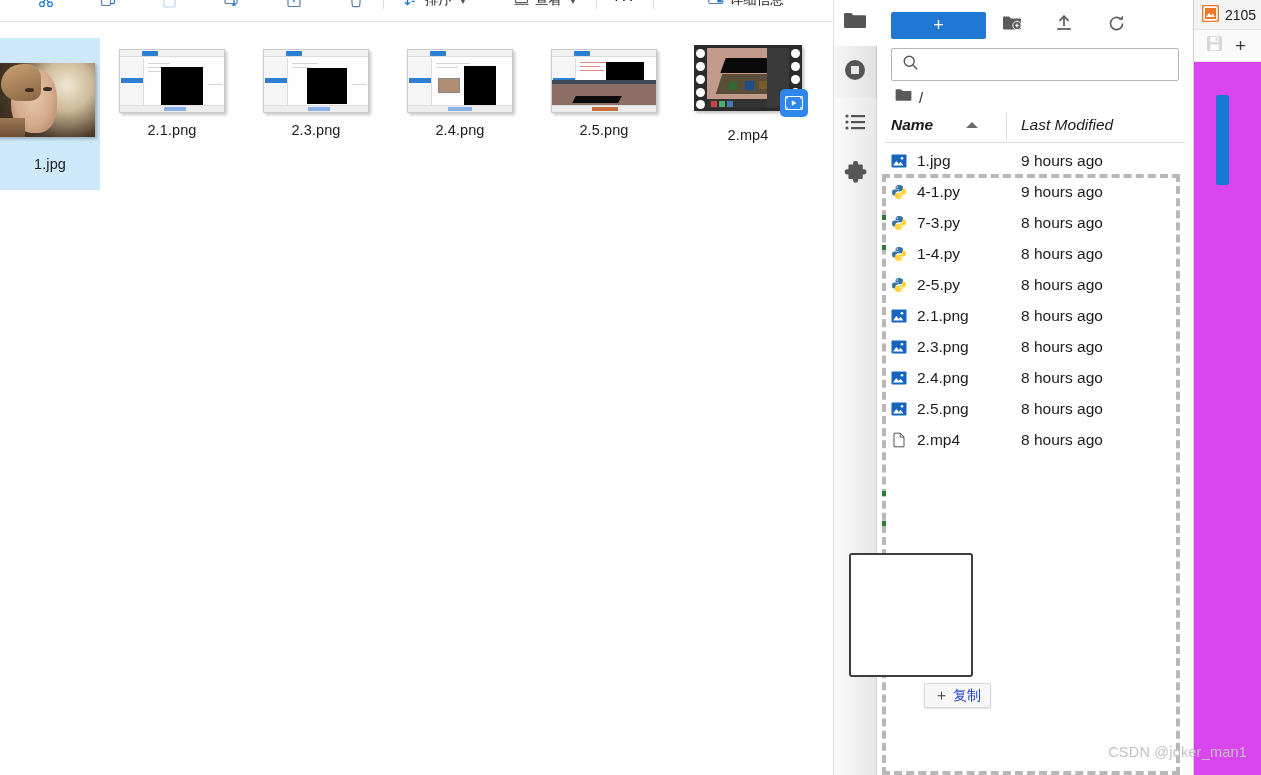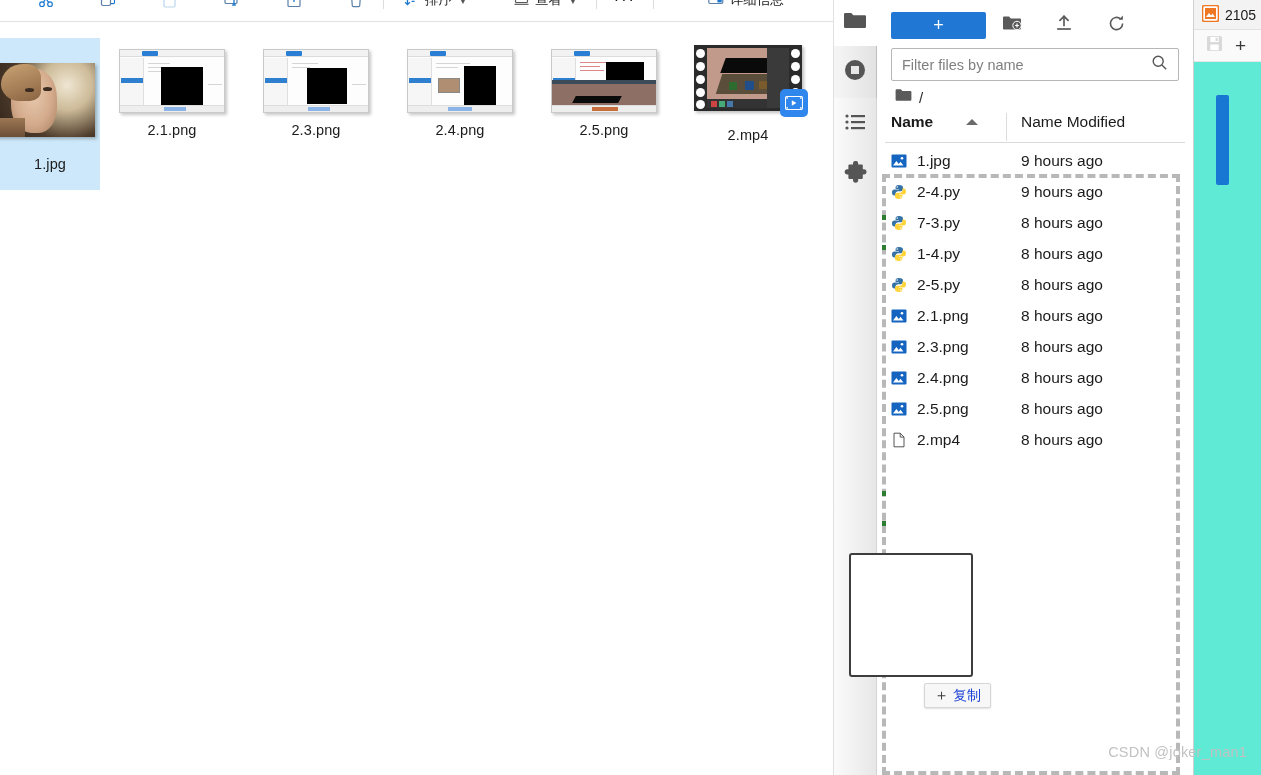--- a/index.html
+++ b/index.html
@@ -119,22 +119,22 @@
   }
   #jp-filter input {
     flex:1; border:0; outline:0; font-size:14.5px; color:#3a3a3a;
     font-family:"Liberation Sans", sans-serif; background:transparent;
   }
   #jp-filter input::placeholder { color:#808080; }
   #jp-breadcrumb { height:28px; display:flex; align-items:center; gap:7px; padding:4px 14px 0 18px; }
   #jp-breadcrumb .bc-slash { color:#2b2b2b; font-size:15px; }
 
   #jp-listhead {
-    display:flex; align-items:flex-start; height:30px; margin:4px 8px 0 8px;
-    border-bottom:1px solid #d9d9d9; font-size:15.5px; color:#1a1a1a;
+    display:flex; align-items:center; height:30px; margin:4px 8px 0 8px;
+    border-bottom:1px solid #d9d9d9; font-size:15.5px; color:#1a1a1a;font-style:italic;
   }
   .col-name { flex:1; display:flex; align-items:center; gap:6px; padding:0 0 5px 6px; font-weight:bold; }
   .col-sep { width:1px; align-self:stretch; background:#dcdcdc; margin-bottom:1px; }
   .col-mod { width:178px; padding:0 0 5px 14px; }
   .sort-arrow { width:0;height:0;border-left:6px solid transparent;border-right:6px solid transparent;border-bottom:6px solid #6b6b6b; margin-left:auto; margin-right:28px; }
 
   #jp-list { position:relative; margin-top:2px; }
   .jp-row { display:flex; align-items:center; height:31px; padding-left:14px; font-size:15.5px; color:#1b1b1b; }
   .jp-row .r-icon { width:26px; display:flex; align-items:center; }
   .jp-row .r-name { flex:1; }
@@ -159,21 +159,21 @@
     background:#f7f7f7; border:1px solid #d6d6d6; border-radius:2px;
     display:flex; align-items:center; gap:4px; font-size:14px;
     box-shadow: 0 1px 2px rgba(0,0,0,.12);
   }
   #drag-tip .plus { color:#3a3a3a; font-size:15px; }
   #drag-tip .txt { color:#1a3fd6; }
 
   
   #rightwin {
     position:absolute; left:1193px; top:0; width:68px; height:775px;
-    background:#5eead4; border-left:1px solid #d0d0d0; overflow:hidden;
+    background:#d946ef; border-left:1px solid #d0d0d0; overflow:hidden;
   }
   #rw-title {
     height:30px; background:#f3f3f3; display:flex; align-items:center; gap:6px; padding-left:8px;
     border-bottom:1px solid #e2e2e2; font-size:14px; color:#1a1a1a;
   }
   #rw-toolbar {
     height:32px; background:#fafafa; display:flex; align-items:center; gap:12px; padding-left:12px;
     border-bottom:1px solid #e6e6e6; color:#9a9a9a;
   }
   #rw-plus { color:#3a3a3a; font-size:19px; }
@@ -500,21 +500,20 @@
                 <g fill="none" stroke="#5a5a5a" stroke-width="1.6">
                   <path d="M15.6 9.5a6.1 6.1 0 11-1.9-4.4"></path>
                 </g>
                 <path d="M15.9 1.6v4.1h-4.1z" fill="#5a5a5a"></path>
               </svg>
           </span>
         </div>
       </div>
 
       <div id="jp-filter">
-        <input type="text" placeholder="Filter files by name" style="">
         <span>
           <svg width="17" height="17" viewBox="0 0 17 17">
               <g fill="none" stroke="#555" stroke-width="1.4">
                 <circle cx="7.2" cy="7.2" r="5"></circle>
                 <path d="M10.9 10.9l4.3 4.3"></path>
               </g>
             </svg>
         </span>
       </div>
 
@@ -527,21 +526,21 @@
         <span class="bc-slash">/</span>
       </div>
 
       <div id="jp-listhead">
         <div class="col-name">
           <span>Name</span>
           <span class="sort-arrow"></span>
         </div>
         <div class="col-sep"></div>
         <div class="col-mod">
-          <span>Name Modified</span>
+          <span>Last Modified</span>
         </div>
       </div>
 
       <div id="jp-list">
 
         <div class="jp-row">
           <span class="r-icon">
             <svg class="ficon" viewBox="0 0 16 16">
                 <rect x="0.5" y="1.5" width="15" height="13" rx="1" fill="#1565c0"></rect>
                 <circle cx="11" cy="5.2" r="1.3" fill="#fff"></circle>
@@ -552,21 +551,21 @@
           <span class="r-mod">9 hours ago</span>
         </div>
 
         <div class="jp-row">
           <span class="r-icon">
             <svg class="ficon" viewBox="0 0 16 16">
                 <path d="M7.9 1C5.3 1 4.6 2 4.6 3.4v1.6h3.4v.6H3.4C1.9 5.6 1 6.4 1 8.6S1.9 11.6 3.4 11.6h1.2v-1.9c0-1.4 1.1-2.5 2.5-2.5h2.8c1.2 0 2.1-.9 2.1-2.1V3.4C12 2 11.1 1 7.9 1zM6.2 2.3a.75.75 0 110 1.5.75.75 0 010-1.5z" fill="#3572A5"></path>
                 <path d="M8.1 15c2.6 0 3.3-1 3.3-2.4v-1.6H8v-.6h4.6c1.5 0 2.4-.8 2.4-3S14.1 4.4 12.6 4.4h-1.2v1.9c0 1.4-1.1 2.5-2.5 2.5H6.1C4.9 8.8 4 9.7 4 10.9v1.7C4 14 4.9 15 8.1 15zm1.7-1.3a.75.75 0 110-1.5.75.75 0 010 1.5z" fill="#FFD43B"></path>
               </svg>
           </span>
-          <span class="r-name">2-4.py</span>
+          <span class="r-name">4-1.py</span>
           <span class="r-mod">9 hours ago</span>
         </div>
 
         <div class="jp-row">
           <span class="r-icon">
             <svg class="ficon" viewBox="0 0 16 16">
                 <path d="M7.9 1C5.3 1 4.6 2 4.6 3.4v1.6h3.4v.6H3.4C1.9 5.6 1 6.4 1 8.6S1.9 11.6 3.4 11.6h1.2v-1.9c0-1.4 1.1-2.5 2.5-2.5h2.8c1.2 0 2.1-.9 2.1-2.1V3.4C12 2 11.1 1 7.9 1zM6.2 2.3a.75.75 0 110 1.5.75.75 0 010-1.5z" fill="#3572A5"></path>
                 <path d="M8.1 15c2.6 0 3.3-1 3.3-2.4v-1.6H8v-.6h4.6c1.5 0 2.4-.8 2.4-3S14.1 4.4 12.6 4.4h-1.2v1.9c0 1.4-1.1 2.5-2.5 2.5H6.1C4.9 8.8 4 9.7 4 10.9v1.7C4 14 4.9 15 8.1 15zm1.7-1.3a.75.75 0 110-1.5.75.75 0 010 1.5z" fill="#FFD43B"></path>
               </svg>
           </span>

